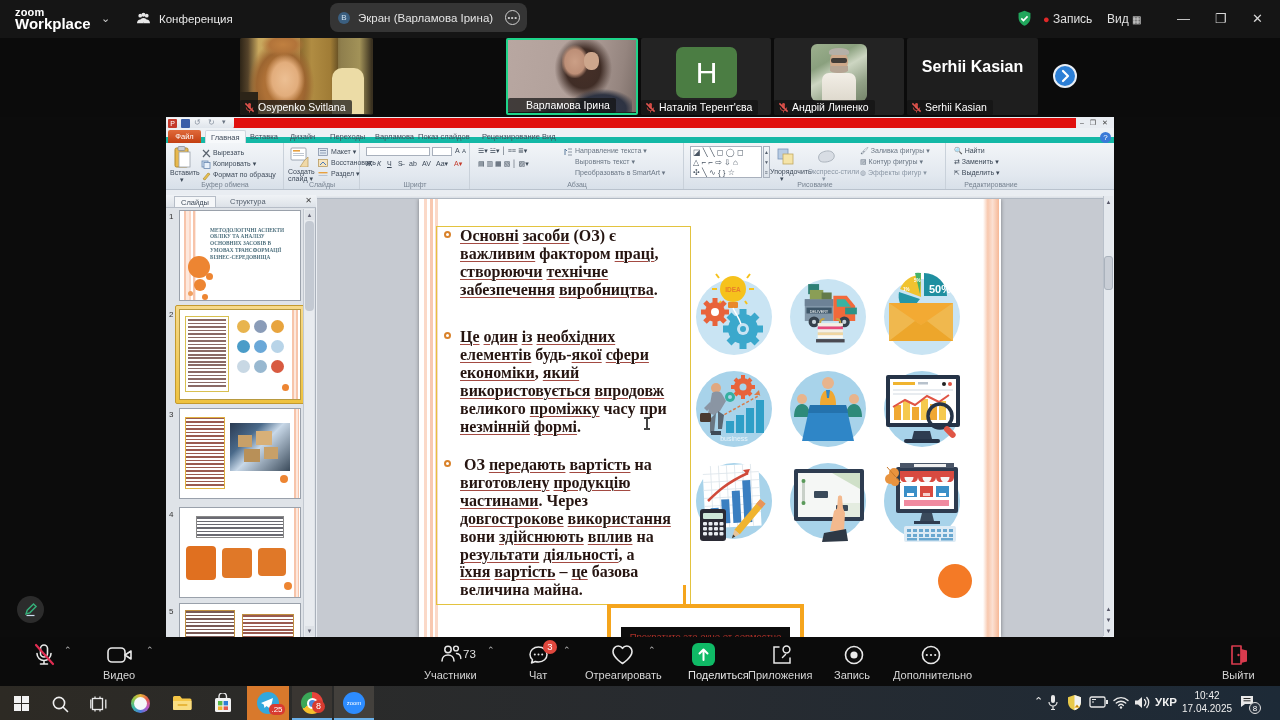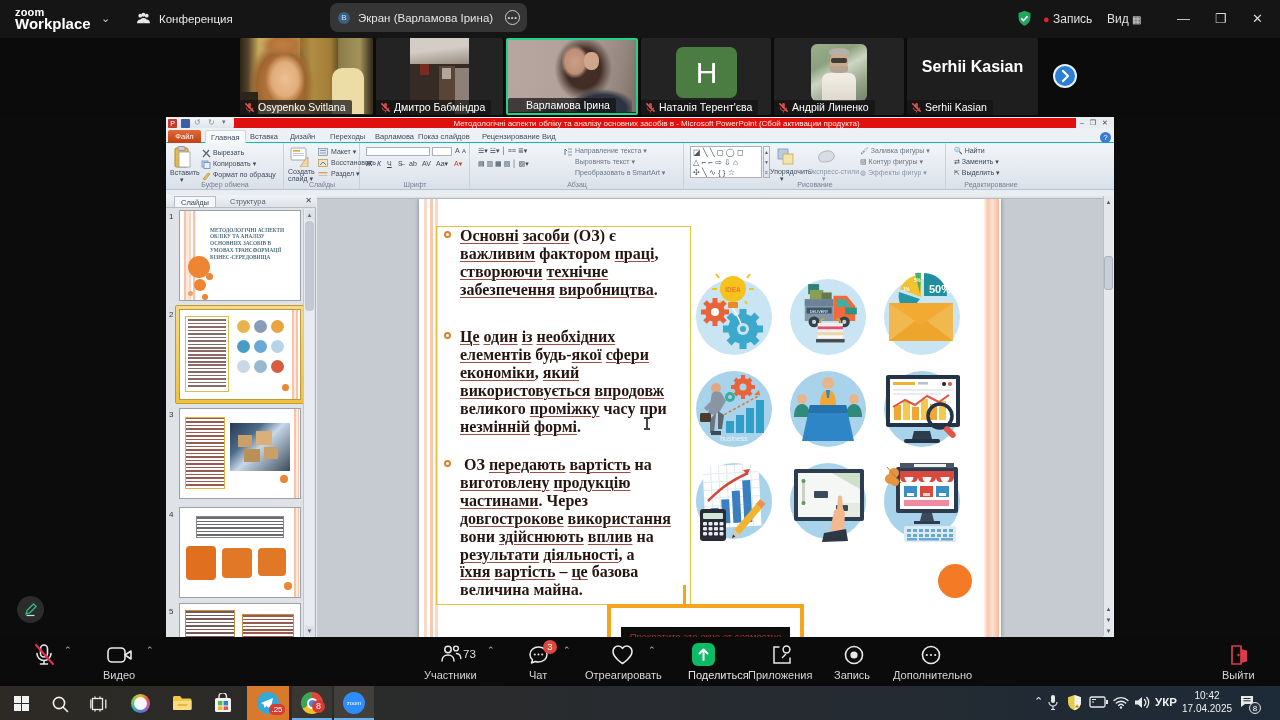--- a/index.html
+++ b/index.html
@@ -32,21 +32,21 @@
 
   
   #share { position:absolute; left:0; top:117px; width:1280px; height:520px; background:#0c0c0c; }
 
   
   #ppt { position:absolute; left:166px; top:0px; width:948px; height:520px; background:#e9edf2; }
   #qat { position:absolute; left:0; top:1px; width:68px; height:11px; background:linear-gradient(#f4f6f8,#dde3ea); border-radius:0 0 3px 0; }
   #titlebar { position:absolute; left:0px; top:1px; width:910px; height:11px; background:#e0100e; }
   #titletext { position:absolute; left:75px; right:42px; top:2px; text-align:center; color:#ffe9e2; font-size:8px; white-space:nowrap; }
   #winctl { position:absolute; right:0; top:1px; width:38px; height:11px; background:#e9edf2; color:#444; font-size:7px; text-align:center; line-height:10px; letter-spacing:2px; }
-  #tabrow { position:absolute; left:0; top:11px; width:948px; height:15px; background:#edf1f5; border-bottom:1px solid #14b8a6; }
+  #tabrow { position:absolute; left:0; top:11px; width:948px; height:15px; background:#edf1f5; border-bottom:6px solid #14b8a6; }
   .ftab { position:absolute; left:2px; top:2px; width:33px; height:13px; background:linear-gradient(#e06a3a,#c33f12); border-radius:2px 2px 0 0; color:#fff; font-size:7.5px; text-align:center; line-height:13px; }
   .tab { position:absolute; top:2px; height:13px; color:#404c5c; font-size:7.5px; line-height:13px; }
   .tab.active { background:#f7f9fb; border:1px solid #cfd6de; border-bottom:none; border-radius:2px 2px 0 0; }
   #ribbon { position:absolute; left:0; top:26px; width:948px; height:47px; background:linear-gradient(#f2f5f8,#e2e8ef 70%,#d8e0e9); border-bottom:1px solid #b9c2cd; }
   .rgroup { position:absolute; top:0; height:46px; border-right:1px solid #c9d1da; }
   .rlabel { position:absolute; bottom:1px; left:0; right:0; text-align:center; font-size:7px; color:#768290; }
   .rtxt { position:absolute; color:#3e4a59; font-size:7px; white-space:nowrap; }
 
   
   #panel { position:absolute; left:0; top:78px; width:150px; height:442px; background:#dfe3e8; border-right:1px solid #aab1bb; }
@@ -115,34 +115,20 @@
     <div class="abs" style="left:14px;top:58px;width:60px;height:18px;background:radial-gradient(ellipse 30px 11px at 50% 100%, #ecca96 0%, #e0b87e 80%, rgba(200,150,90,0) 100%);"></div>
     <div class="abs" style="left:0px;top:54px;width:18px;height:22px;background:#2c2418;"></div>
     <div class="nlabel">Osypenko Svitlana</div>
     <svg class="miccross" viewBox="0 0 12 12">
         <rect x="4.5" y="1" width="3" height="6" rx="1.5" fill="#d04a43"></rect>
         <path d="M2.5 6a3.5 3.5 0 0 0 7 0M6 9.5v2" stroke="#d04a43" fill="none"></path>
         <path d="M1.5 1.5l9 9" stroke="#e05550" stroke-width="1.6"></path>
       </svg>
   </div>
 
-  <div class="tile" style="left:376px; width:127px;">
-    <div class="abs" style="left:34px;top:0;width:59px;height:77px;background:#362c25;"></div>
-    <div class="abs" style="left:34px;top:0;width:59px;height:26px;background:linear-gradient(173deg,#d3cdc6 45%,#968a7e 100%);"></div>
-    <div class="abs" style="left:44px;top:26px;width:9px;height:11px;background:#7a2a20;"></div>
-    <div class="abs" style="left:63px;top:28px;width:16px;height:40px;background:#5a4436;"></div>
-    <div class="abs" style="left:66px;top:30px;width:9px;height:11px;background:#b3a79a;"></div>
-    <div class="abs" style="left:79px;top:30px;width:14px;height:46px;background:#8d8177;"></div>
-    <div class="nlabel">Дмитро Бабміндра</div>
-    <svg class="miccross" viewBox="0 0 12 12">
-        <rect x="4.5" y="1" width="3" height="6" rx="1.5" fill="#d04a43"></rect>
-        <path d="M2.5 6a3.5 3.5 0 0 0 7 0M6 9.5v2" stroke="#d04a43" fill="none"></path>
-        <path d="M1.5 1.5l9 9" stroke="#e05550" stroke-width="1.6"></path>
-      </svg>
-  </div>
 
   <div class="tile" style="left:506px; width:132px; border:2px solid #1ed48a;">
     <div class="abs" style="left:0;top:0;width:128px;height:72px;background:linear-gradient(100deg,#b8a7a1 0%,#b1a09a 55%,#95857f 85%,#7b6d67 100%);"></div>
     <div class="abs" style="left:42px;top:0px;width:64px;height:68px;background:radial-gradient(ellipse 30px 34px at 52% 42%, #463028 0%, #402d26 58%, rgba(58,42,35,0) 96%);"></div>
     <div class="abs" style="left:54px;top:4px;width:28px;height:34px;background:radial-gradient(ellipse 14px 17px at 46% 52%, #cb9f86 0%, #bd8f77 72%, rgba(170,120,95,0) 100%);"></div>
     <div class="abs" style="left:76px;top:12px;width:15px;height:18px;background:#cda68c;border-radius:45%;"></div>
     <div class="abs" style="left:58px;top:40px;width:66px;height:32px;background:radial-gradient(ellipse 34px 20px at 55% 90%, #33384a 0%, #2e3342 70%, rgba(44,48,64,0) 100%);"></div>
     <div class="abs" style="left:20px;top:56px;width:48px;height:16px;background:radial-gradient(ellipse 26px 10px at 50% 100%, #3a3f50 0%, rgba(50,54,70,0) 100%);"></div>
     <div class="nlabel" style="bottom:0px;text-align:center;">Варламова Ірина</div>
 
@@ -195,21 +181,20 @@
   <div id="ppt">
 
     <div id="titlebar"></div>
     <div id="qat">
       <span class="abs" style="left:2px;top:1px;width:9px;height:9px;background:#c4392b;border-radius:1px;color:#fff;font-size:7px;text-align:center;line-height:9px;">P</span>
       <span class="abs" style="left:15px;top:1px;width:9px;height:9px;background:#3a5ea8;border-radius:1px;"></span>
       <span class="abs" style="left:28px;top:0px;color:#8a94a2;font-size:8px;">↺</span>
       <span class="abs" style="left:42px;top:0px;color:#8a94a2;font-size:8px;">↻</span>
       <span class="abs" style="left:56px;top:0px;color:#6a7482;font-size:7px;">▾</span>
     </div>
-    <div id="titletext">Методологічні аспекти обліку та аналізу основних засобів в  -  Microsoft PowerPoint (Сбой активации продукта)</div>
     <div id="winctl">–  ❐  ✕</div>
 
     <div id="tabrow">
       <div class="ftab">Файл</div>
       <div class="tab active" style="left:39px; padding:0 5px;">Главная</div>
       <div class="tab" style="left:84px;">Вставка</div>
       <div class="tab" style="left:124px;">Дизайн</div>
       <div class="tab" style="left:164px;">Переходы</div>
       <div class="tab" style="left:209px;">Варламова</div>
       <div class="tab" style="left:252px;">Показ слайдов</div>

